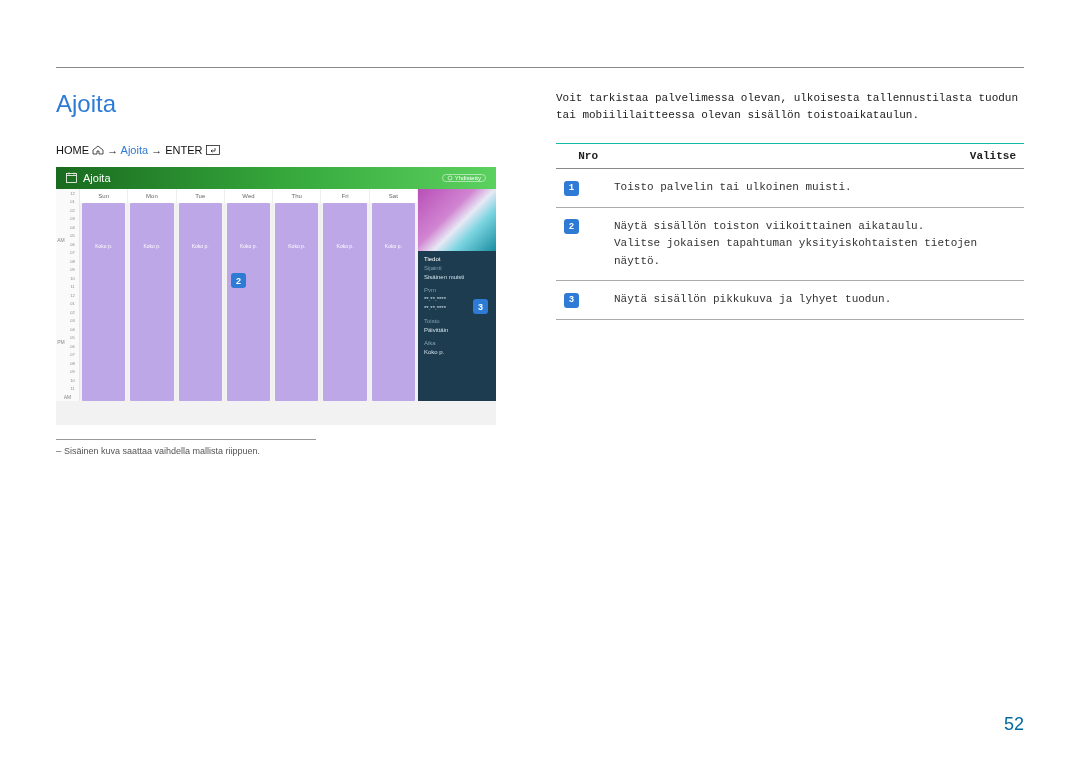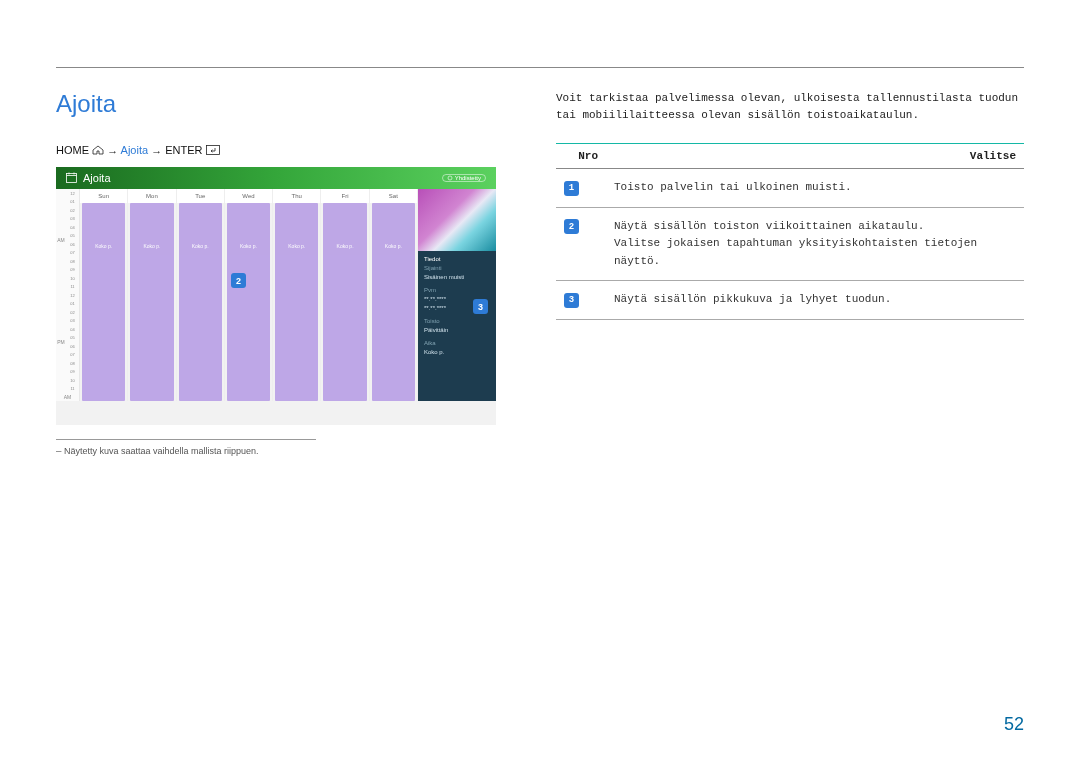--- a/index.html
+++ b/index.html
@@ -373,21 +373,21 @@
         </div>
       </div>
     </div>
     <span class="callout ss-callout-2">2</span>
     <span class="callout ss-callout-3">3</span>
   </div>
 
   <div class="footnote-rule"></div>
   <div class="footnote">
     <span class="dash">―</span>
-    <span>Näytetty kuva saattaa vaihdella mallista riippuen.</span>
+    <span>Sisäinen kuva saattaa vaihdella mallista riippuen.</span>
   </div>
 </div>
 
 <div class="right-col">
   <p class="intro">Voit tarkistaa palvelimessa olevan, ulkoisesta tallennustilasta tuodun tai mobiililaitteessa olevan sisällön toistoaikataulun.</p>
   <table class="desc">
     <thead>
       <tr>
         <th>Nro</th>
         <th>Valitse</th>

